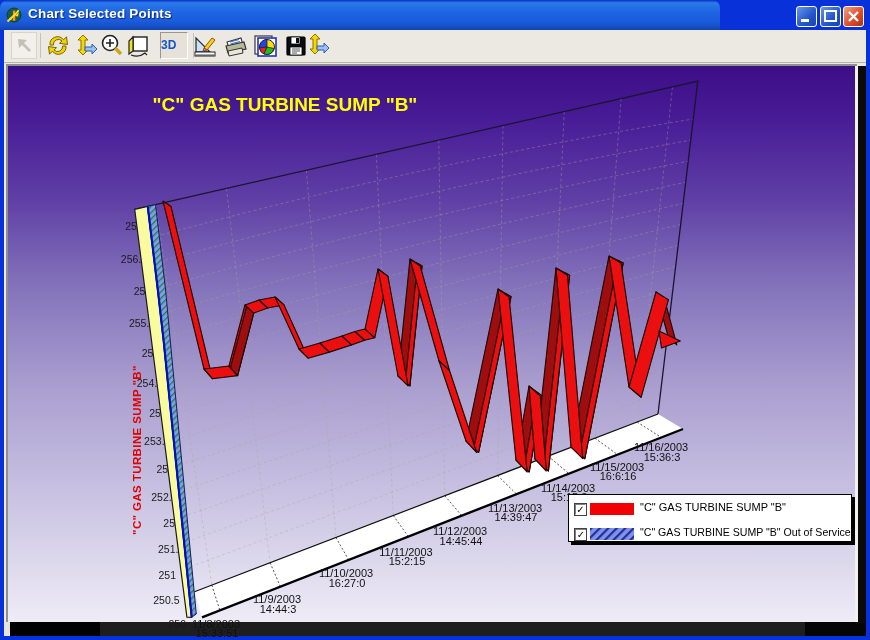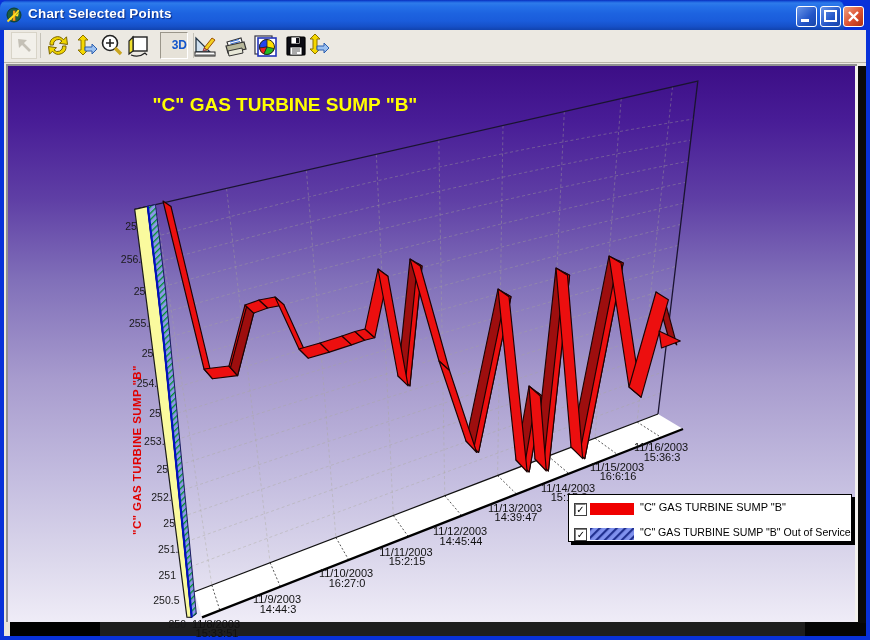--- a/index.html
+++ b/index.html
@@ -1,16 +1,16 @@
 <!DOCTYPE html>
 <html><head><meta charset="utf-8"><style>
 *{margin:0;padding:0;box-sizing:border-box}
 body{width:870px;height:640px;overflow:hidden;font-family:"Liberation Sans",sans-serif;position:relative;background:#000}
 .win{position:absolute;inset:0;}
-.titlebar{position:absolute;left:0;top:0;width:844px;height:30px;border-radius:8px 8px 0 0;
+.titlebar{position:absolute;left:0;top:0;width:720px;height:30px;border-radius:8px 8px 0 0;
  background:linear-gradient(180deg,#0a2bba 0%,#1552d8 4%,#2e7bea 10%,#2470e8 22%,#1d63e0 45%,#1a5cdb 70%,#1650c8 88%,#1143ae 100%);}
 .titlebar .txt{position:absolute;left:28px;top:6px;color:#fff;font-weight:bold;font-size:13.5px;text-shadow:1px 1px 1px #0a2a80;letter-spacing:.2px}
 .tbtn{position:absolute;top:6px;width:21px;height:21px;border-radius:3px;border:1px solid #fff;}
 .bmin{left:796px;background:linear-gradient(135deg,#6a96e8,#2255c8 60%,#1a46a8)}
 .bmax{left:820px;background:linear-gradient(135deg,#6a96e8,#2255c8 60%,#1a46a8)}
 .bclose{left:843px;background:linear-gradient(135deg,#f0a080,#dd5030 55%,#b03010)}
 .toolbar{position:absolute;left:4px;top:30px;width:862px;height:33px;background:#ece9e2;border-bottom:1px solid #b8b4a8}
 .chart{position:absolute;left:8px;top:66px;width:847px;height:556px;
  background:linear-gradient(180deg,#3c0e86 0%,#481c96 9.7%,#5f3fa5 24%,#8170b9 38.6%,#a89cce 56.6%,#c3bcdf 73.7%,#dcd8ec 89%,#efecf7 100%);}
 </style></head>
@@ -42,21 +42,21 @@
         </svg></div>
  </div>
  <div class="toolbar">
   <div style="position:absolute;left:7px;top:2px;width:26px;height:27px;background:#f2f0ea;border:1px solid #d8d4c8">
    <svg width="24" height="24">
           <path d="M8,8 L18,18" stroke="#c4c0b6" stroke-width="2.6"></path>
           <polygon points="6,6 15,7 7,15" fill="#c4c0b6"></polygon>
         </svg>
   </div>
   <div style="position:absolute;left:36px;top:3px;width:1px;height:25px;background:#c5c2b8"></div>
-  <div style="position:absolute;left:156px;top:2px;width:28px;height:27px;background:#e6e2d8;border:1px solid #9a968a;border-right-color:#fff;border-bottom-color:#fff;color:#1155cc;font-weight:bold;font-size:12px;text-align:right;line-height:25px">3D</div>
+  <div style="position:absolute;left:156px;top:2px;width:28px;height:27px;background:#e6e2d8;border:1px solid #9a968a;border-right-color:#fff;border-bottom-color:#fff;color:#1155cc;font-weight:bold;font-size:12px;text-align:left;line-height:25px">3D</div>
   <div style="position:absolute;left:189px;top:3px;width:1px;height:25px;background:#c5c2b8"></div>
  </div>
  <div class="chart"></div>
 
  <div style="position:absolute;left:4px;top:622px;width:862px;height:14px;background:#1e1e1e"></div>
  <div style="position:absolute;left:10px;top:622px;width:90px;height:14px;background:#000"></div>
  <div style="position:absolute;left:805px;top:622px;width:61px;height:14px;background:#050505"></div>
  <div style="position:absolute;left:4px;top:622px;width:6px;height:14px;background:#e8e4dc"></div>
 
  <div style="position:absolute;left:855px;top:66px;width:3px;height:556px;background:#f4f2ee"></div>

